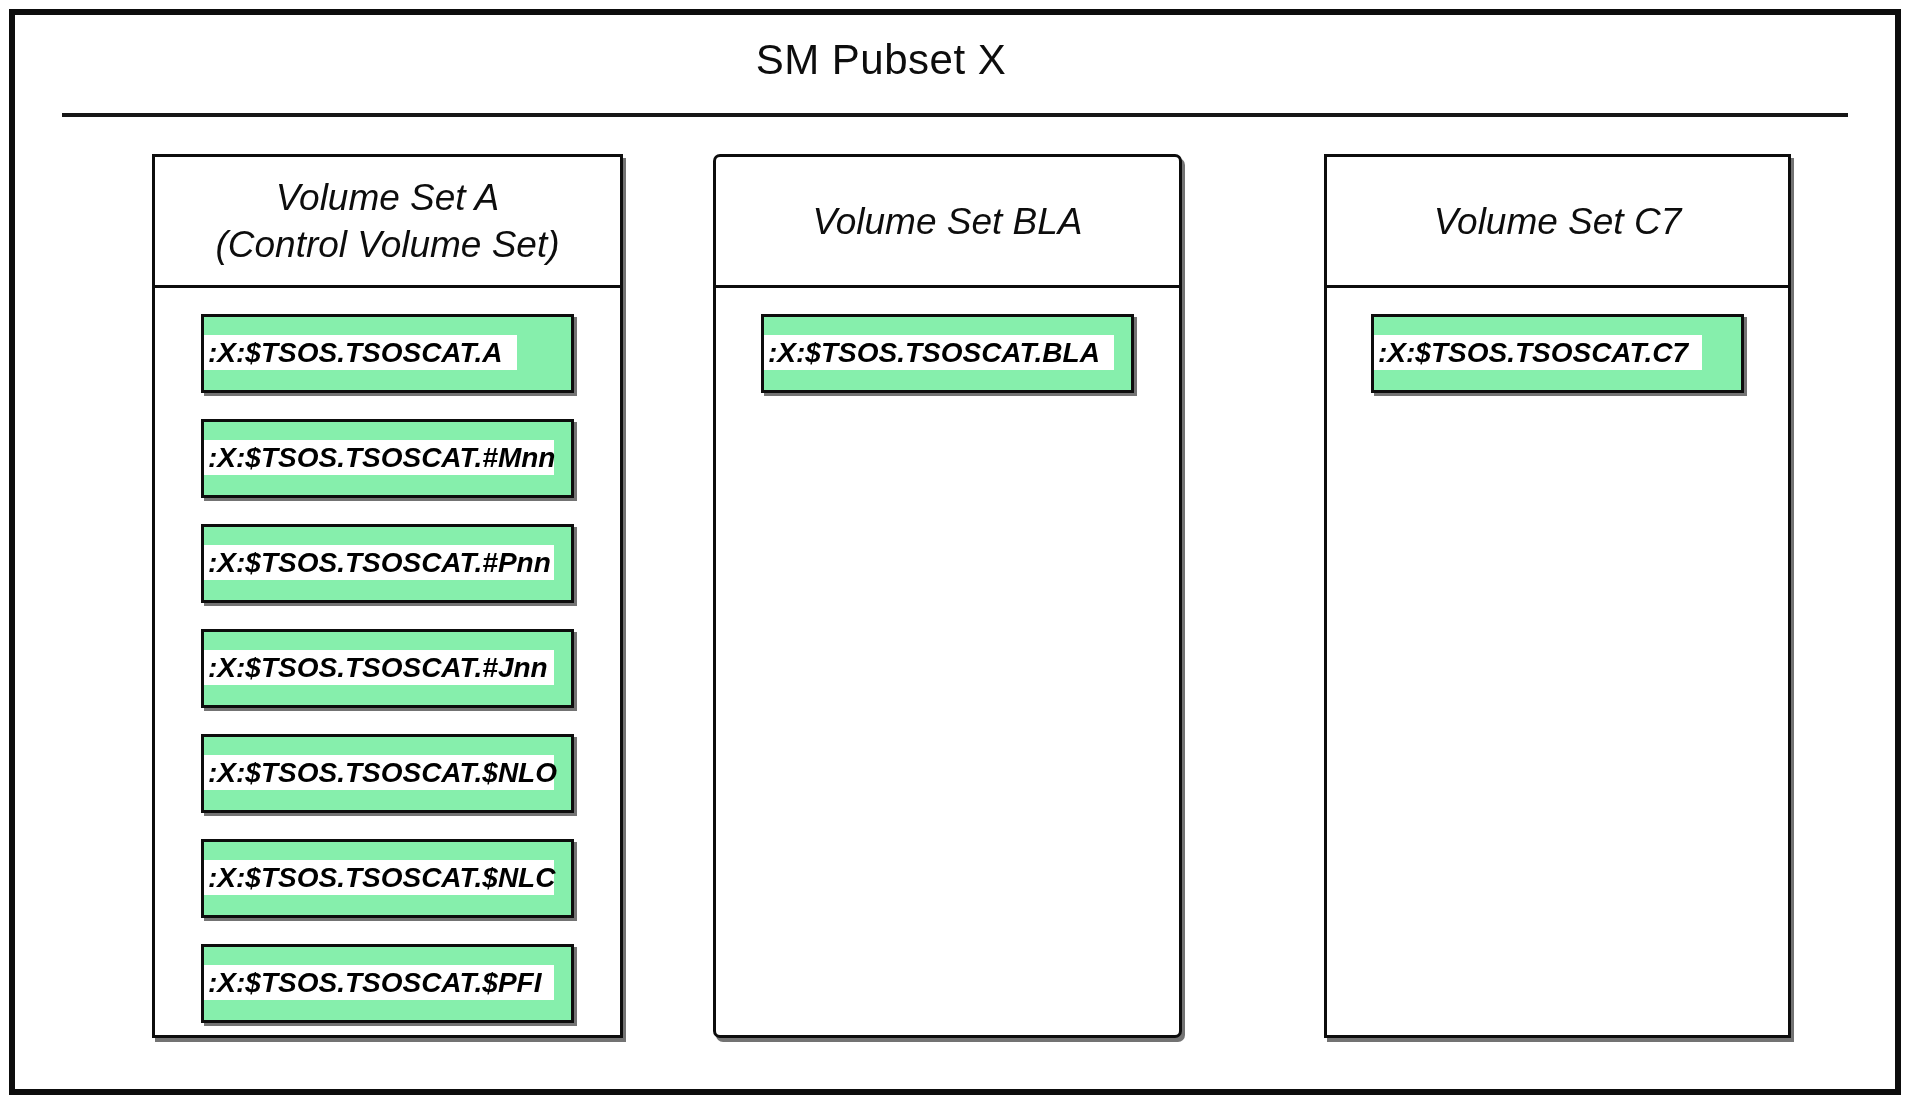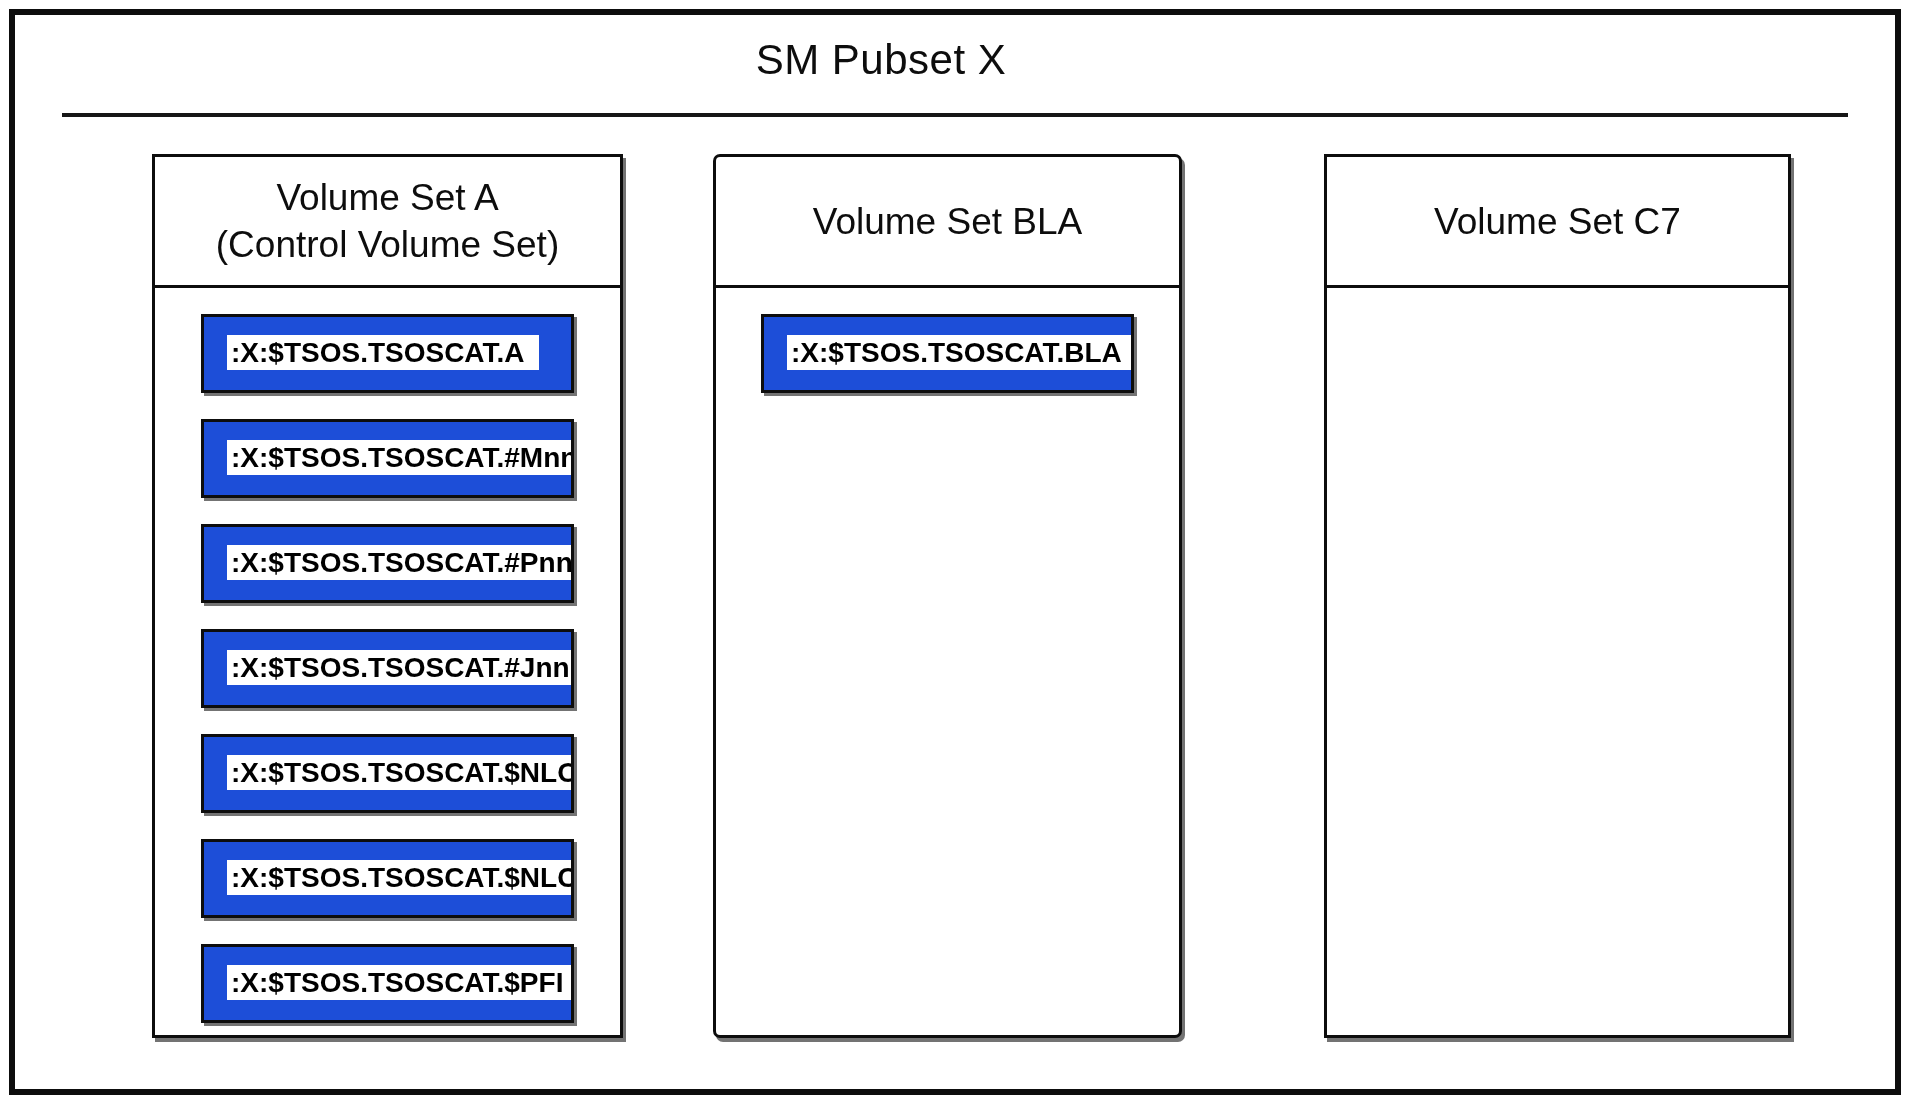--- a/index.html
+++ b/index.html
@@ -28,21 +28,21 @@
     font-size: 42px; font-weight: 400;
     letter-spacing: 0.5px;
   }
   .title-rule {
     position: absolute; left: 62px; top: 113px;
     width: 1786px; height: 4px;
     background: #161616;
   }
 
   
-  .columns { position: absolute; inset: 0; }
+  .columns { position: absolute; inset: 0; font-style: italic; }
   .vset {
     position: absolute; top: 154px; height: 884px;
     border: 3px solid #0d0d0d;
     background: #ffffff;
     box-shadow: 3px 4px 0 rgba(0,0,0,0.55);
   }
   .vset-0 { left: 152px; width: 471px; }
   .vset-1 { left: 713px; width: 469px; border-radius: 7px; }
   .vset-2 { left: 1324px; width: 467px; }
 
@@ -57,24 +57,24 @@
     font-size: 37px; line-height: 47px; font-weight: 400;
     white-space: nowrap;
   }
 
   .vset-body { padding: 0; }
 
   
   .catalog-box {
     width: 373px; height: 79px;
     margin: 26px auto 0 auto;
-    background: #1d4ed8;
+    background: #86efac;
     border: 3px solid #0d0d0d;
     box-shadow: 3px 3px 0 rgba(0,0,0,0.55);
-    padding: 18px 0 0 23px;
+    padding: 18px 0 0 0;
     overflow: hidden;
   }
   .catalog-label {
     display: inline-block;
     background: #ffffff;
     color: #000000;
     font-size: 28px; line-height: 29px;
     font-weight: bold;
     padding: 3px 14px 3px 4px;
     white-space: nowrap;
@@ -130,15 +130,20 @@
           <div class="catalog-box">
     <span class="catalog-label">:X:$TSOS.TSOSCAT.BLA</span>
   </div>
         </div>
   </div>
       <div class="vset vset-2">
     <div class="vset-header">
       <div class="vset-name">Volume Set C7</div>
 
     </div>
+    <div class="vset-body">
+          <div class="catalog-box">
+    <span class="catalog-label">:X:$TSOS.TSOSCAT.C7</span>
+  </div>
+        </div>
   </div>
     </div>
 </div>
 
 </body></html>

